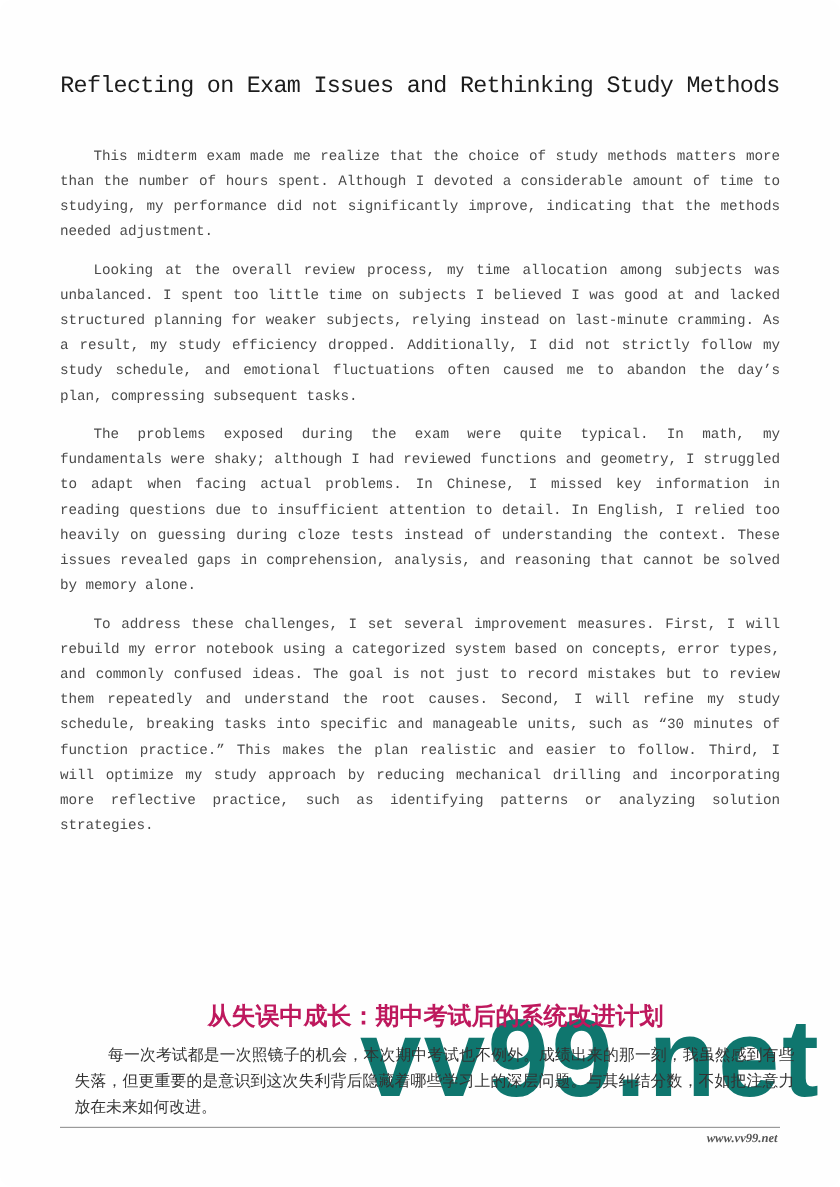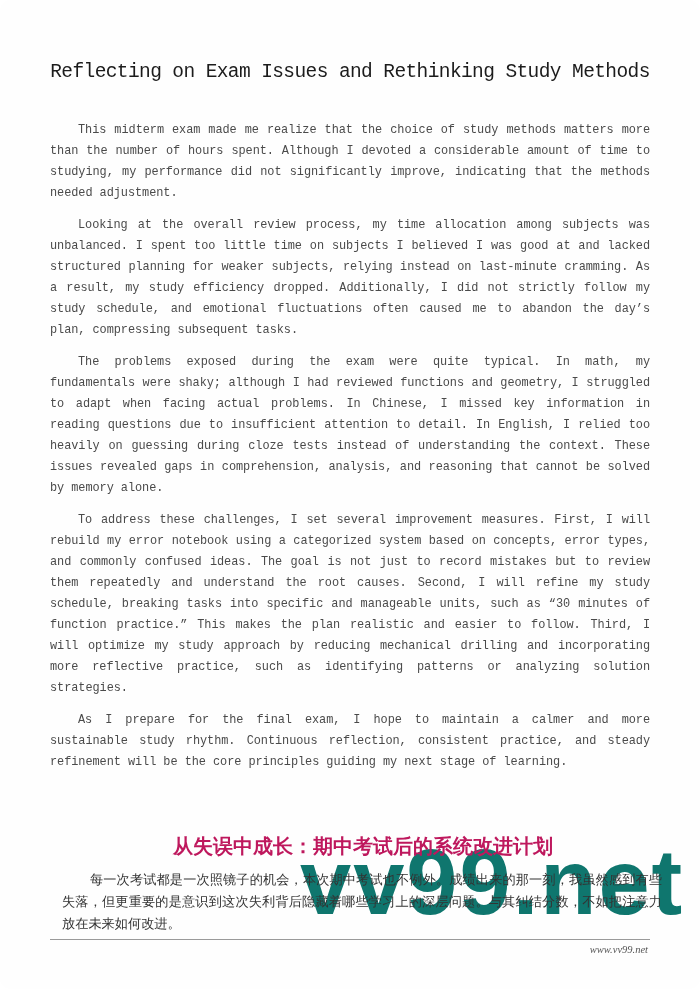--- a/index.html
+++ b/index.html
@@ -102,35 +102,35 @@
   }
   .footer-text {
     position: absolute;
     right: 52px;
     top: 943px;
     font-family: "Liberation Serif", "DejaVu Serif", serif;
     font-style: italic;
     font-size: 10.5px;
     line-height: 14px;
     color: #555555;
+    font-weight: bold;
   }
 </style>
 </head>
 <body>
 
 <div class="page">
 
   <h1 class="title">Reflecting on Exam Issues and Rethinking Study Methods</h1>
 
   <div class="body-en">
     <p class="para">This midterm exam made me realize that the choice of study methods matters more than the number of hours spent. Although I devoted a considerable amount of time to studying, my performance did not significantly improve, indicating that the methods needed adjustment.</p>
     <p class="para">Looking at the overall review process, my time allocation among subjects was unbalanced. I spent too little time on subjects I believed I was good at and lacked structured planning for weaker subjects, relying instead on last-minute cramming. As a result, my study efficiency dropped. Additionally, I did not strictly follow my study schedule, and emotional fluctuations often caused me to abandon the day’s plan, compressing subsequent tasks.</p>
     <p class="para">The problems exposed during the exam were quite typical. In math, my fundamentals were shaky; although I had reviewed functions and geometry, I struggled to adapt when facing actual problems. In Chinese, I missed key information in reading questions due to insufficient attention to detail. In English, I relied too heavily on guessing during cloze tests instead of understanding the context. These issues revealed gaps in comprehension, analysis, and reasoning that cannot be solved by memory alone.</p>
     <p class="para">To address these challenges, I set several improvement measures. First, I will rebuild my error notebook using a categorized system based on concepts, error types, and commonly confused ideas. The goal is not just to record mistakes but to review them repeatedly and understand the root causes. Second, I will refine my study schedule, breaking tasks into specific and manageable units, such as “30 minutes of function practice.” This makes the plan realistic and easier to follow. Third, I will optimize my study approach by reducing mechanical drilling and incorporating more reflective practice, such as identifying patterns or analyzing solution strategies.</p>
-    <p class="para">As I prepare for the final exam, I hope to maintain a calmer and more sustainable study rhythm. Continuous reflection, consistent practice, and steady refinement will be the core principles guiding my next stage of learning.</p>
   </div>
 
   <div class="watermark">vv99.net</div>
 
   <h2 class="cn-title">从失误中成长：期中考试后的系统改进计划</h2>
 
   <p class="cn-para">每一次考试都是一次照镜子的机会，本次期中考试也不例外。成绩出来的那一刻，我虽然感到有些失落，但更重要的是意识到这次失利背后隐藏着哪些学习上的深层问题。与其纠结分数，不如把注意力放在未来如何改进。</p>
 
   <div class="footer-rule"></div>
   <div class="footer-text">www.vv99.net</div>

